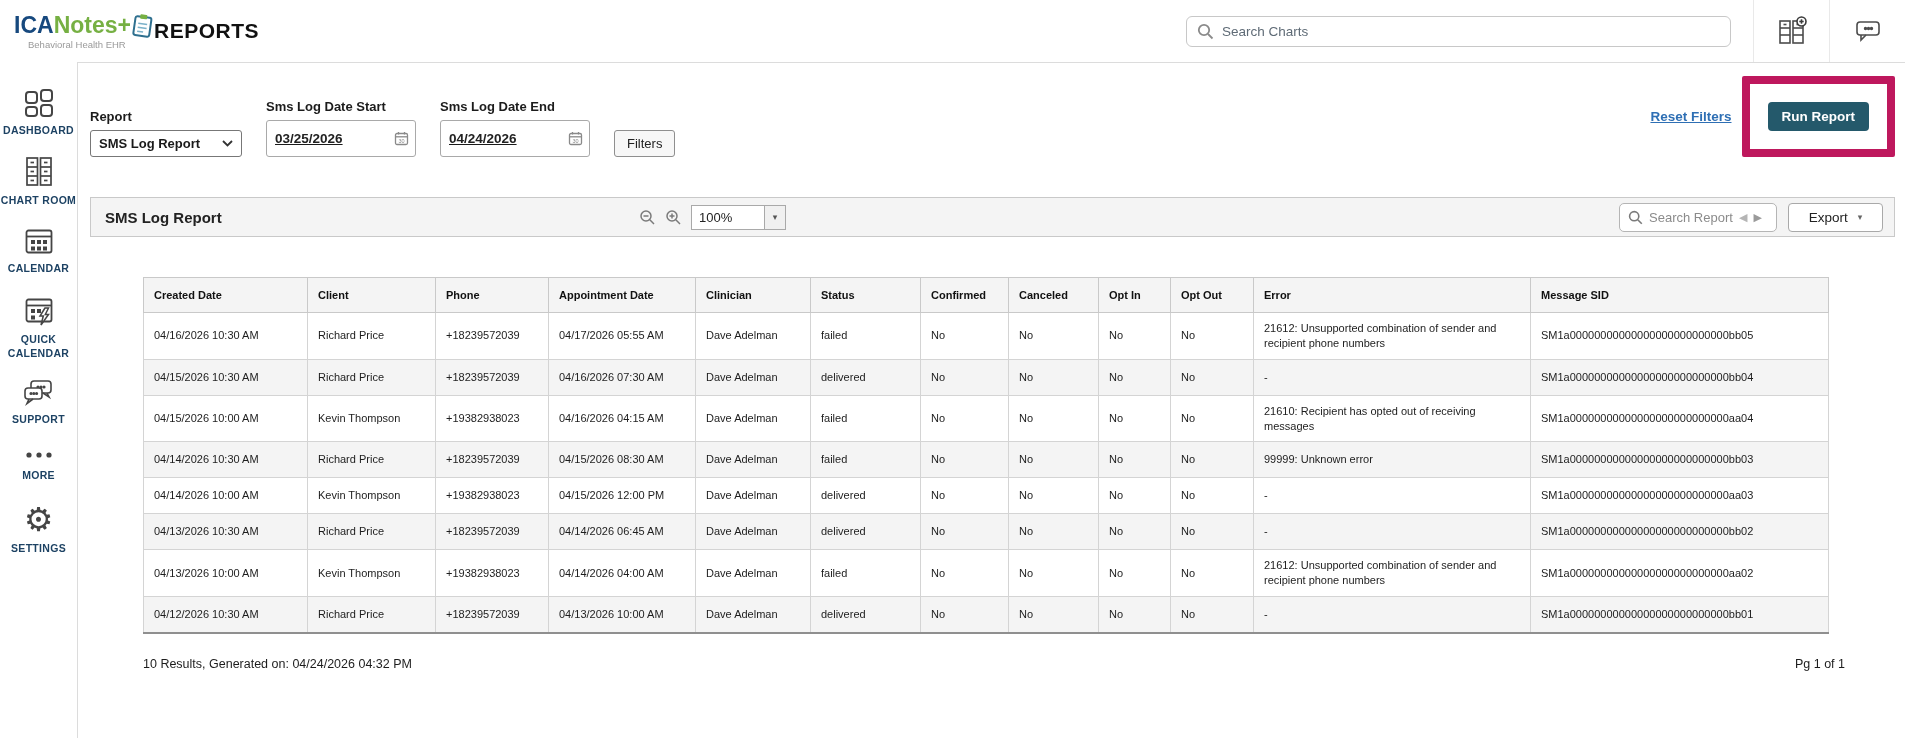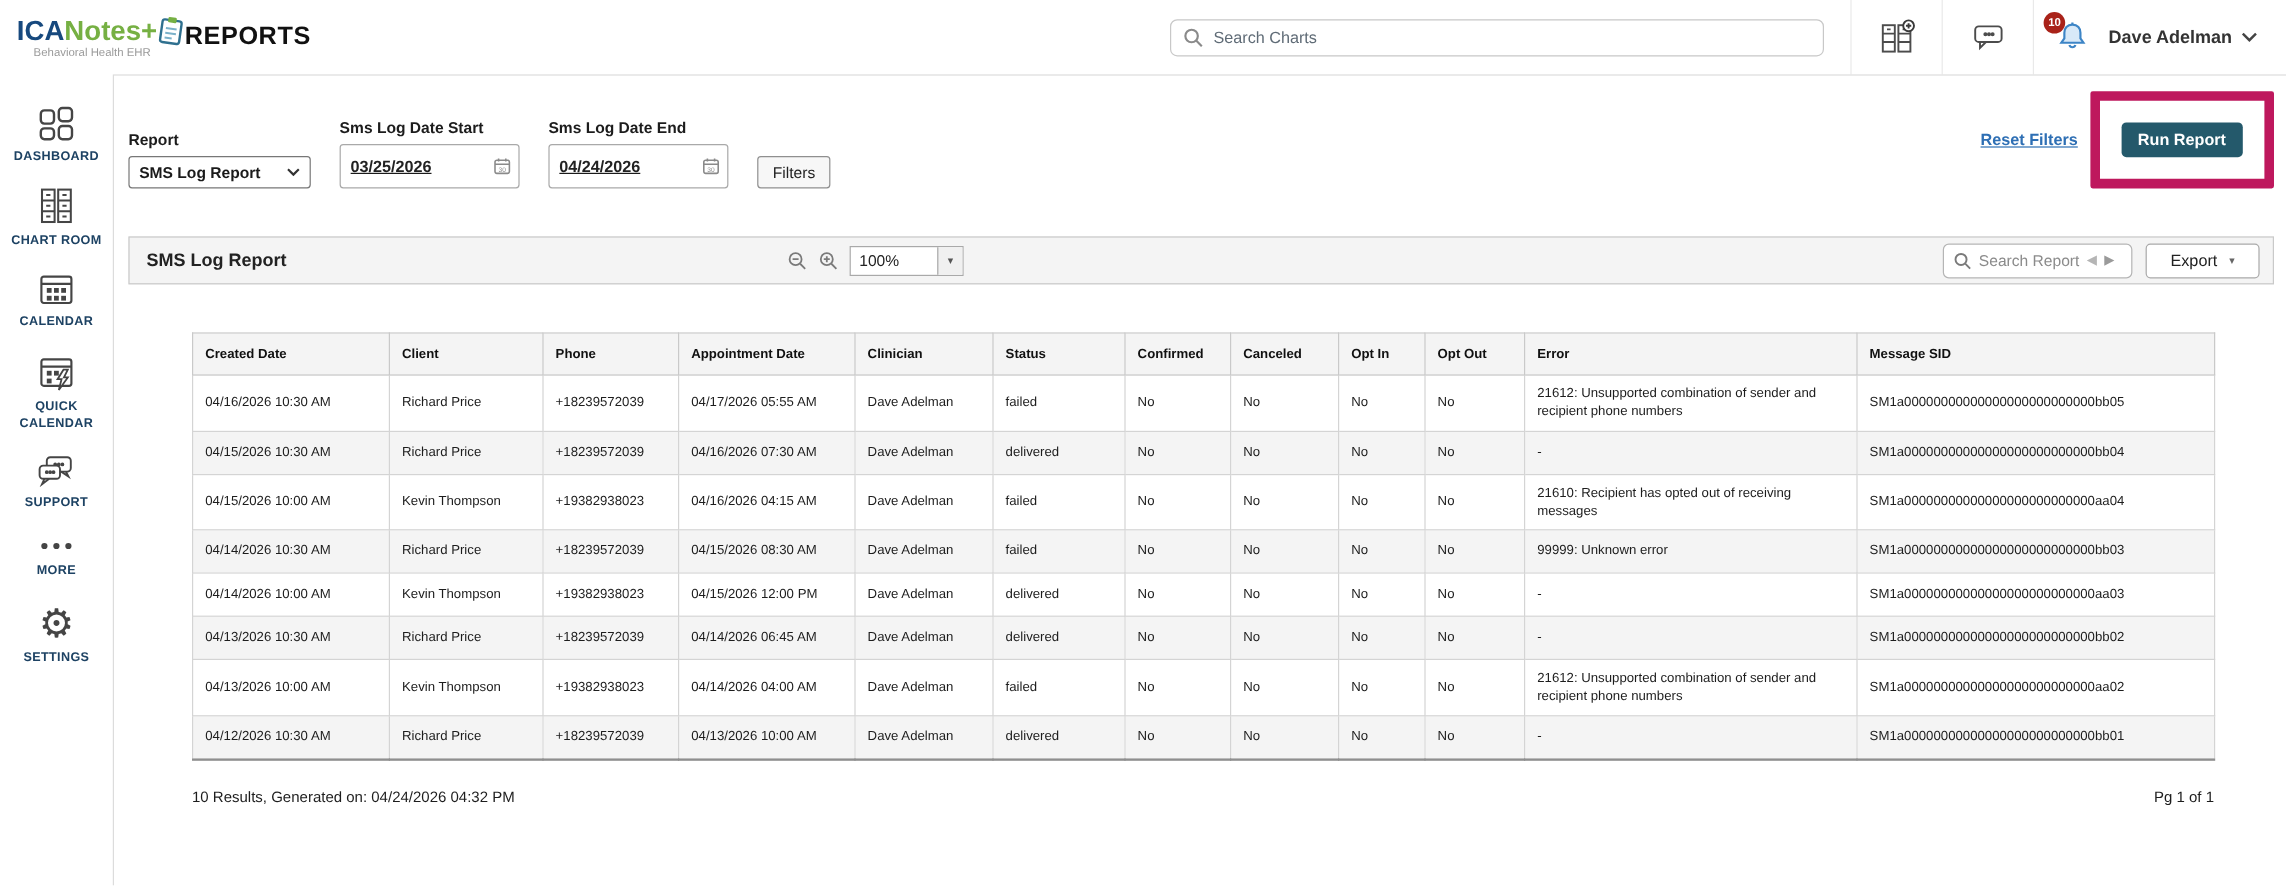--- a/index.html
+++ b/index.html
@@ -26,21 +26,21 @@
   .hdr-user { height:62px; display:flex; align-items:center; gap:16px;
     border-left:1px solid #e9e9e9; padding:0 24px 0 18px; }
   .bell-wrap { position:relative; }
   .badge { position:absolute; top:-7px; left:-10px; background:#a92219; color:#fff;
     font-size:9.5px; font-weight:700; border-radius:50%; width:18px; height:18px;
     display:flex; align-items:center; justify-content:center; }
   .user-name { font-size:15px; font-weight:700; color:#333; display:flex; align-items:center; gap:8px; }
 
   
   .app { display:flex; height:676px; }
-  .sidebar { width:95px; border-right:1px solid #dcdcdc; display:flex; flex-direction:column;
+  .sidebar { width:78px; border-right:1px solid #dcdcdc; display:flex; flex-direction:column;
     align-items:center; padding-top:26px; gap:19px; }
   .side-item { display:flex; flex-direction:column; align-items:center; gap:5px; cursor:pointer;
     width:88px; text-align:center; }
   .side-label { font-size:10.5px; font-weight:700; color:#1d4263; letter-spacing:.3px; line-height:1.35; }
   .main { flex:1; border-top:1px solid #dcdcdc; }
 
   
   .filters { display:flex; align-items:flex-end; padding:13px 10px 0 12px; gap:24px; }
   .f-group { display:flex; flex-direction:column; gap:6px; }
   .f-label { font-size:13px; font-weight:700; color:#1c1c1c; }
@@ -154,40 +154,20 @@
       <svg width="26" height="24" viewBox="0 0 26 24" fill="none" stroke="#4c4c4c" stroke-width="1.6">
         <rect x="2" y="3" width="22" height="13" rx="3"></rect>
         <polyline points="6,16 6,21 11,16"></polyline>
         <circle cx="10.5" cy="9.5" r="0.9" fill="#4c4c4c"></circle>
           <circle cx="13.5" cy="9.5" r="0.9" fill="#4c4c4c"></circle>
           <circle cx="16.5" cy="9.5" r="0.9" fill="#4c4c4c"></circle>
       </svg>
     </span>
   </div>
 
-  <div class="hdr-user">
-    <div class="bell-wrap">
-      <div class="badge">10</div>
-      <span>
-        <svg width="28" height="28" viewBox="0 0 28 28">
-          <path d="M14 3.5 c-4.4 0 -6.7 3.2 -6.7 6.7 v4.8 l-2.5 3.6 h18.4 l-2.5 -3.6 v-4.8 c0 -3.5 -2.3 -6.7 -6.7 -6.7 z" fill="#d8e9f8" stroke="#3d85c6" stroke-width="1.8"></path>
-          <path d="M11.5 20.5 a2.6 2.6 0 0 0 5 0" fill="none" stroke="#3d85c6" stroke-width="1.8"></path>
-          <line x1="14" y1="1.8" x2="14" y2="3.5" stroke="#3d85c6" stroke-width="1.8"></line>
-        </svg>
-      </span>
-    </div>
-    <div class="user-name">
-      <span>Dave Adelman</span>
-      <span>
-        <svg width="13" height="8" viewBox="0 0 13 8">
-            <polyline points="1,1 6.5,6.5 12,1" fill="none" stroke="#444" stroke-width="2"></polyline>
-          </svg>
-      </span>
-    </div>
-  </div>
 </div>
 
 <div class="app">
 
   <div class="sidebar">
     <div class="side-item">
       <span>
         <svg width="30" height="30" viewBox="0 0 30 30" fill="none" stroke="#454545" stroke-width="2">
           <rect x="2" y="4" width="11" height="11" rx="3"></rect>
             <rect x="17" y="2" width="11" height="11" rx="3"></rect>

